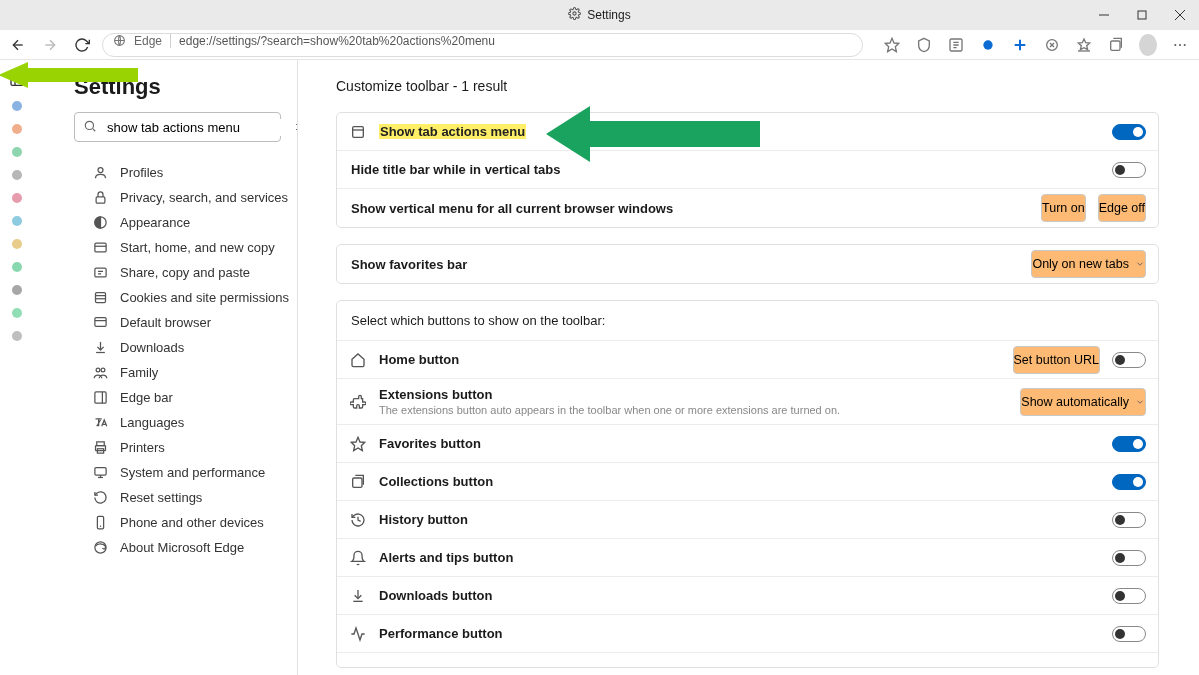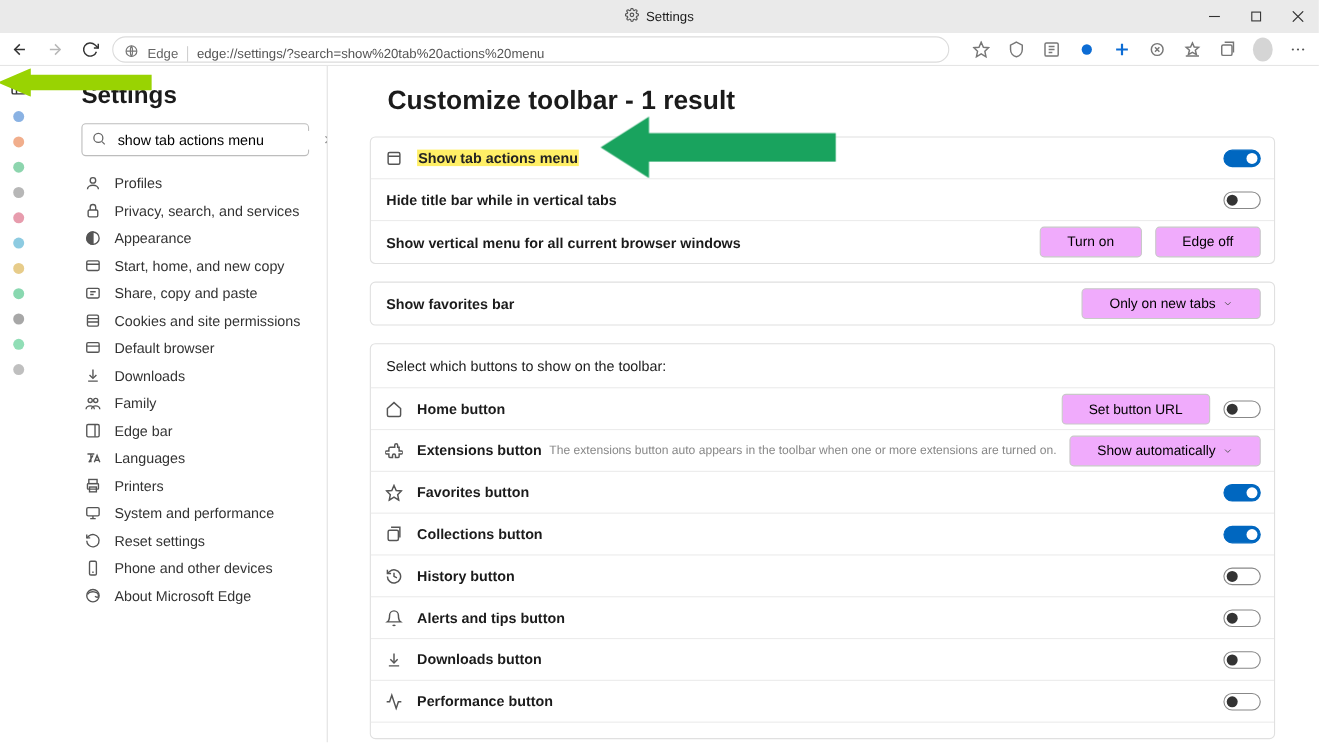--- a/index.html
+++ b/index.html
@@ -11,21 +11,21 @@
   .title-bar .title-text { font-size: 12px; display: flex; align-items: center; gap: 6px; }
   .win-btns { position: absolute; right: 0; top: 0; height: 30px; display: flex; }
   .win-btns .btn { width: 38px; height: 30px; display: flex; align-items: center; justify-content: center; cursor: default; }
   .win-btns svg { width: 10px; height: 10px; }
 
   
   .nav-row { height: 30px; display: flex; align-items: center; padding: 0 10px; border-bottom: 1px solid #e5e5e5; gap: 12px; background: #fff; }
   .nav-icns { display: flex; align-items: center; gap: 16px; }
   .nav-icns .nav-ic { width: 16px; height: 16px; display:flex; align-items:center; justify-content:center; }
   .nav-row .disabled svg { opacity: .35; }
-  .address { flex: 1; display: flex; align-items: flex-end; height: 24px; border: 1px solid #dcdcdc; border-radius: 18px; padding: 0 10px; gap: 8px; font-size: 12px; color:#666; }
+  .address { flex: 1; display: flex; align-items: flex-start; height: 24px; border: 1px solid #dcdcdc; border-radius: 18px; padding: 0 10px; gap: 8px; font-size: 12px; color:#666; }
   .address .sep { width:1px; height:14px; background:#d0d0d0; }
   .address .url { color:#555; }
   .right-tools { display: flex; align-items: center; gap: 14px; padding-left: 8px; }
   .right-tools .tool { width: 18px; height: 18px; display:flex; align-items:center; justify-content:center; color:#555; }
   .right-tools .blue { color:#0c6cd4; }
   .right-tools .profile { width: 22px; height:22px; border-radius:50%; background:#d5d5d5; }
 
   
   .layout { display: flex; height: calc(100% - 60px); }
   .vtabs { width: 34px; border-right: 0; padding-top: 4px; background: #fff; display:flex; flex-direction:column; align-items:center; gap:13px; position:relative; }
@@ -35,43 +35,43 @@
   
   .anno-yellow { position:absolute; left:-2px; top:62px; width:140px; height:26px; z-index:10; pointer-events:none; }
   .anno-green  { position:absolute; left:546px; top:106px; width:214px; height:56px; z-index:10; pointer-events:none; }
 
   .sidebar { width: 264px; padding: 14px 16px 0 40px; border-right: 1px solid #e2e2e2; overflow: hidden; }
   .sidebar h1 { margin: 0 0 12px 0; font-size: 22px; font-weight: 700; }
   .search-box { display:flex; align-items:center; height:30px; border:1px solid #bdbdbd; border-radius:4px; padding:0 6px 0 8px; gap:8px; margin-bottom:10px; }
   .search-box input { flex:1; border:none; outline:none; font-size:13px; }
   .search-box .clear { width:16px; height:16px; display:flex; align-items:center; justify-content:center; color:#666; cursor:pointer; }
 
-  .snav { list-style:none; margin:0; padding: 2px 0 0 0; }
+  .snav { list-style:none; margin:16px; padding: 2px 0 0 0; }
   .snav li { display:flex; align-items:center; gap:12px; height:25px; padding:0 2px; font-size: 13px; color:#333; cursor:pointer; }
   .snav li .ic { width:16px; height:16px; display:flex; align-items:center; justify-content:center; color:#555; flex-shrink:0; }
   .snav li span.lbl { white-space: nowrap; }
 
   .main { flex:1; overflow-y:auto; padding: 18px 40px 0 38px; }
-  .main h2 { font-size: 24px; font-weight: 700; margin: 0 0 18px 16px; }
+  .main h2 { font-size: 14px; font-weight: 400; margin: 0 0 18px 0; }
   .card { border:1px solid #e0e0e0; border-radius:5px; margin-bottom:16px; background:#fff; }
   .row { display:flex; align-items:center; min-height:38px; padding: 0 12px; border-bottom: 1px solid #ececec; gap:12px; }
   .row:last-child { border-bottom:none; }
   .row .ic { width:18px; height:18px; display:flex; align-items:center; justify-content:center; color:#555; flex-shrink:0; }
   .row .label { flex:1; font-size:13px; font-weight:600; }
   .row .label.thin { font-weight:600; }
   .row .sub { font-size:11px; color:#888; font-weight:400; margin-top:2px; }
-  .row .stack { flex:1; display:flex; flex-direction:row; padding: 8px 0; }
+  .row .stack { flex:1; display:flex; flex-direction:column; padding: 8px 0; }
   mark { background:#ffef66; color:#222; padding:0 1px; }
 
   .toggle { position:relative; width:34px; height:16px; border-radius:10px; background:#fff; border:1px solid #888; cursor:pointer; }
   .toggle::after { content:""; position:absolute; left:2px; top:2px; width:10px; height:10px; border-radius:50%; background:#333; }
   .toggle.on { background:#0067c0; border-color:#0067c0; }
   .toggle.on::after { left:auto; right:2px; background:#fff; }
 
-  .btn-o { height:28px; padding:0 24px; border:1px solid #c8c8c8; border-radius:4px; background:#f0abfc; font-size:12.5px; cursor:pointer; display:flex; align-items:center; gap:6px; }
+  .btn-o { height:28px; padding:0 0; border:1px solid #c8c8c8; border-radius:4px; background:#fdba74; font-size:12.5px; cursor:pointer; display:flex; align-items:center; gap:6px; }
   .btn-o .chev { width:10px; height:10px; }
 
   
   .main::-webkit-scrollbar { width: 14px; }
   .main::-webkit-scrollbar-thumb { background:#c4c4c4; border-radius:8px; border:3px solid #fff; }
 </style>
 </head>
 <body>
 
 <svg class="anno-yellow" viewBox="0 0 140 26">

